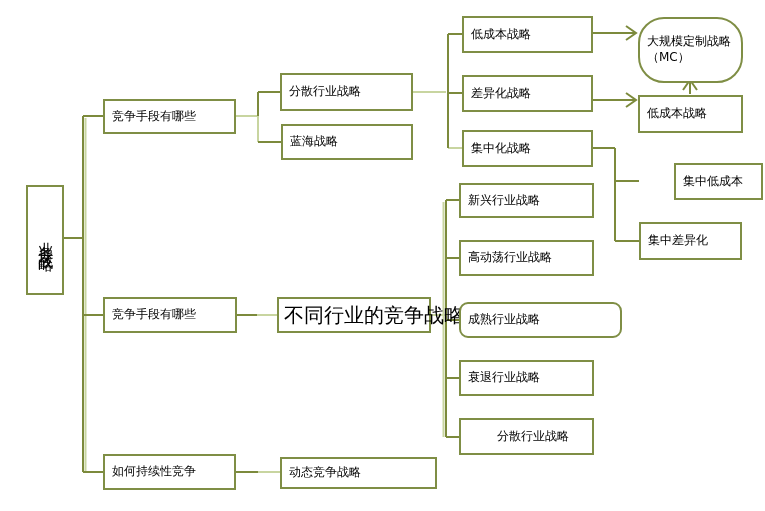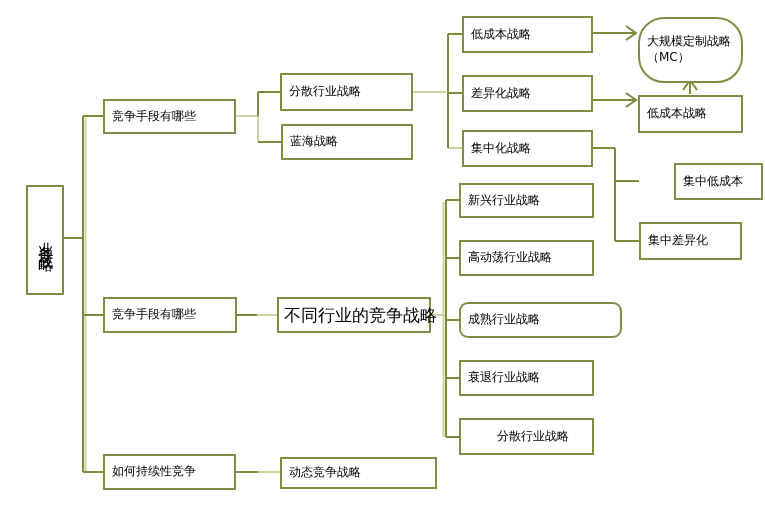--- a/index.html
+++ b/index.html
@@ -19,21 +19,21 @@
     justify-content:center;align-items:center;
     padding:6px 0;letter-spacing:4px;font-size:15px;white-space:normal;
   }
   
   .n-root{left:26px;top:185px;width:38px;height:110px;}
   .n-b1{left:103px;top:99px;width:133px;height:35px;}
   .n-b2{left:103px;top:297px;width:134px;height:36px;}
   .n-b3{left:103px;top:454px;width:133px;height:36px;}
   .n-c1{left:280px;top:73px;width:133px;height:38px;}
   .n-c2{left:281px;top:124px;width:132px;height:36px;}
-  .n-c3{left:277px;top:297px;width:154px;height:36px;font-size:17px;padding-left:5px;}
+  .n-c3{left:277px;top:297px;width:154px;height:36px;font-size:20px;padding-left:5px;}
   .n-c4{left:280px;top:457px;width:157px;height:32px;}
   .n-d1{left:462px;top:16px;width:131px;height:37px;}
   .n-d2{left:462px;top:75px;width:131px;height:37px;}
   .n-d3{left:462px;top:130px;width:131px;height:37px;}
   .n-d4{left:459px;top:183px;width:135px;height:35px;}
   .n-d5{left:459px;top:240px;width:135px;height:36px;}
   .n-d6{left:459px;top:302px;width:163px;height:36px;border-radius:9px;}
   .n-d7{left:459px;top:360px;width:135px;height:36px;}
   .n-d8{left:459px;top:418px;width:135px;height:37px;padding-left:36px;}
   .n-e1{left:638px;top:17px;width:105px;height:66px;border-radius:26px;}

